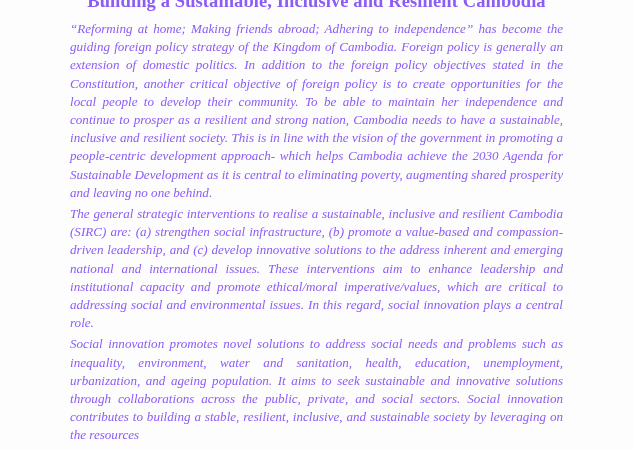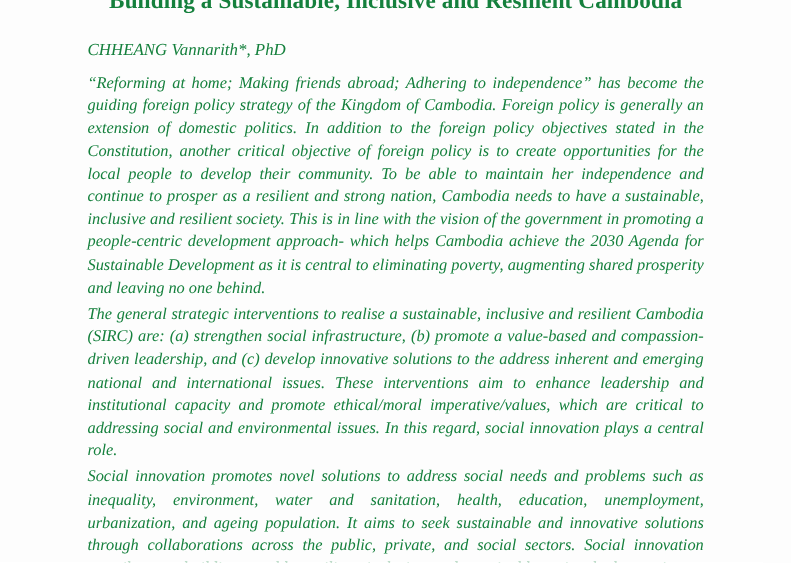--- a/index.html
+++ b/index.html
@@ -6,21 +6,21 @@
       margin: 0;
       padding: 0;
       background: #ffffff;
     }
     .viewport {
       position: relative;
       width: 633px;
       height: 450px;
       overflow: hidden;
       background: #fdfdfd;
-      color: #15803d;
+      color: #8b5cf6;
       font-family: "Liberation Serif", "DejaVu Serif", serif;
     }
     .page {
       padding: 0 70px;
     }
     .title {
       margin: -10px -22px 0 -22px;
       font-size: 18.5px;
       font-weight: bold;
       line-height: 22px;
@@ -44,18 +44,17 @@
     .para.first {
       margin-top: 8px;
     }
   </style>
 </head>
 <body>
 
 <div class="viewport">
   <div class="page">
     <h1 class="title">Building a Sustainable, Inclusive and Resilient Cambodia</h1>
-    <p class="author">CHHEANG Vannarith*, PhD</p>
     <p class="para first">“Reforming at home; Making friends abroad; Adhering to independence” has become the guiding foreign policy strategy of the Kingdom of Cambodia. Foreign policy is generally an extension of domestic politics. In addition to the foreign policy objectives stated in the Constitution, another critical objective of foreign policy is to create opportunities for the local people to develop their community. To be able to maintain her independence and continue to prosper as a resilient and strong nation, Cambodia needs to have a sustainable, inclusive and resilient society. This is in line with the vision of the government in promoting a people-centric development approach- which helps Cambodia achieve the 2030 Agenda for Sustainable Development as it is central to eliminating poverty, augmenting shared prosperity and leaving no one behind.</p>
     <p class="para">The general strategic interventions to realise a sustainable, inclusive and resilient Cambodia (SIRC) are: (a) strengthen social infrastructure, (b) promote a value-based and compassion-driven leadership, and (c) develop innovative solutions to the address inherent and emerging national and international issues. These interventions aim to enhance leadership and institutional capacity and promote ethical/moral imperative/values, which are critical to addressing social and environmental issues. In this regard, social innovation plays a central role.</p>
     <p class="para">Social innovation promotes novel solutions to address social needs and problems such as inequality, environment, water and sanitation, health, education, unemployment, urbanization, and ageing population. It aims to seek sustainable and innovative solutions through collaborations across the public, private, and social sectors. Social innovation contributes to building a stable, resilient, inclusive, and sustainable society by leveraging on the resources</p>
   </div>
 </div>
 
 </body></html>

